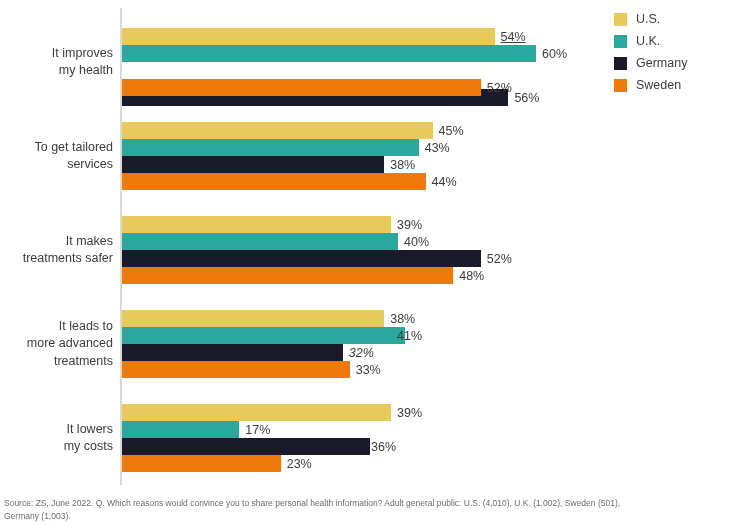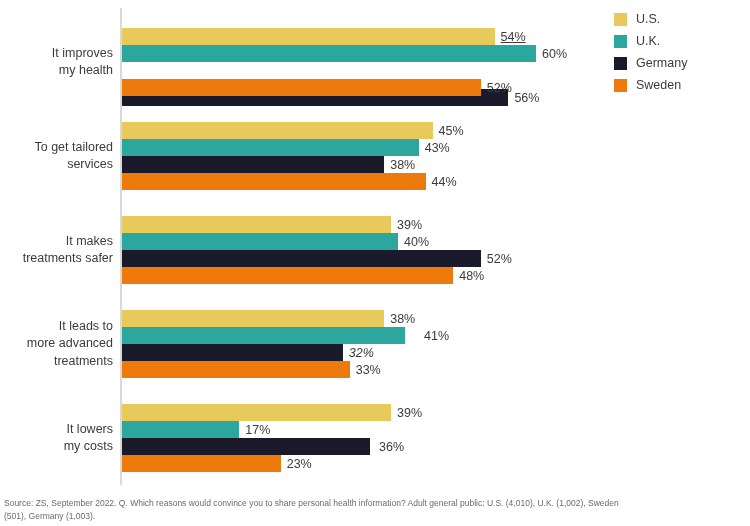--- a/index.html
+++ b/index.html
@@ -177,21 +177,21 @@
         <div class="group" style="top: 310px; height: 68px;">
           <div class="group-label" style="top: 7.75px;">It leads to
 more advanced
 treatments</div>
           <div class="bar-row" style="top: 0px; width: 470px;">
             <div class="bar" style="width: 262.2px; background: rgb(232, 201, 92);"></div>
             <span class="bar-value" style="left: 262.2px;">38%</span>
           </div>
           <div class="bar-row" style="top: 17px; width: 470px;">
             <div class="bar" style="width: 282.9px; background: rgb(43, 167, 157);"></div>
-            <span class="bar-value" style="left: 296px;">41%</span>
+            <span class="bar-value" style="left: 269px;">41%</span>
           </div>
           <div class="bar-row" style="top: 34px; width: 470px; font-style: italic;">
             <div class="bar" style="width: 220.8px; background: rgb(26, 26, 43);"></div>
             <span class="bar-value" style="left: 220.8px;">32%</span>
           </div>
           <div class="bar-row" style="top: 51px; width: 470px;">
             <div class="bar" style="width: 227.7px; background: rgb(238, 122, 12);"></div>
             <span class="bar-value" style="left: 227.7px;">33%</span>
           </div>
         </div>
@@ -201,21 +201,21 @@
           <div class="bar-row" style="top: 0px; width: 470px;">
             <div class="bar" style="width: 269.1px; background: rgb(232, 201, 92);"></div>
             <span class="bar-value" style="left: 269.1px;">39%</span>
           </div>
           <div class="bar-row" style="top: 17px; width: 470px; padding-left: 27px;">
             <div class="bar" style="width: 117.3px; background: rgb(43, 167, 157);"></div>
             <span class="bar-value" style="left: 117.3px;">17%</span>
           </div>
           <div class="bar-row" style="top: 34px; width: 470px;">
             <div class="bar" style="width: 248.4px; background: rgb(26, 26, 43);"></div>
-            <span class="bar-value" style="left: 251px;">36%</span>
+            <span class="bar-value" style="left: 243px;">36%</span>
           </div>
           <div class="bar-row" style="top: 51px; width: 470px;">
             <div class="bar" style="width: 158.7px; background: rgb(238, 122, 12);"></div>
             <span class="bar-value" style="left: 158.7px;">23%</span>
           </div>
         </div>
       </div>
   </div>
 
   <div class="legend" id="legend">
@@ -230,15 +230,15 @@
       <div class="legend-item">
         <span class="legend-swatch" style="background: rgb(26, 26, 43);"></span>
         <span class="legend-label">Germany</span>
       </div>
       <div class="legend-item">
         <span class="legend-swatch" style="background: rgb(238, 122, 12);"></span>
         <span class="legend-label">Sweden</span>
       </div>
     </div>
 
-  <div class="footnote">Source: ZS, September 2022. Q. Which reasons would convince you to share personal health information? Adult general public: U.S. (4,010), U.K. (1,002), Sweden (501), Germany (1,003).</div>
+  <div class="footnote">Source: ZS, June 2022. Q. Which reasons would convince you to share personal health information? Adult general public: U.S. (4,010), U.K. (1,002), Sweden (501), Germany (1,003).</div>
 
 </div>
 
 </body></html>

